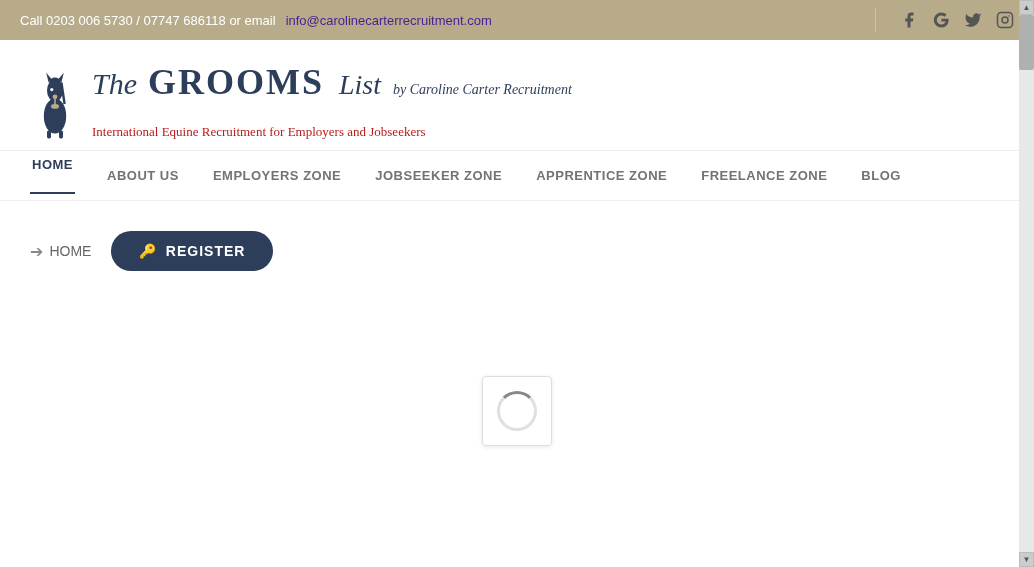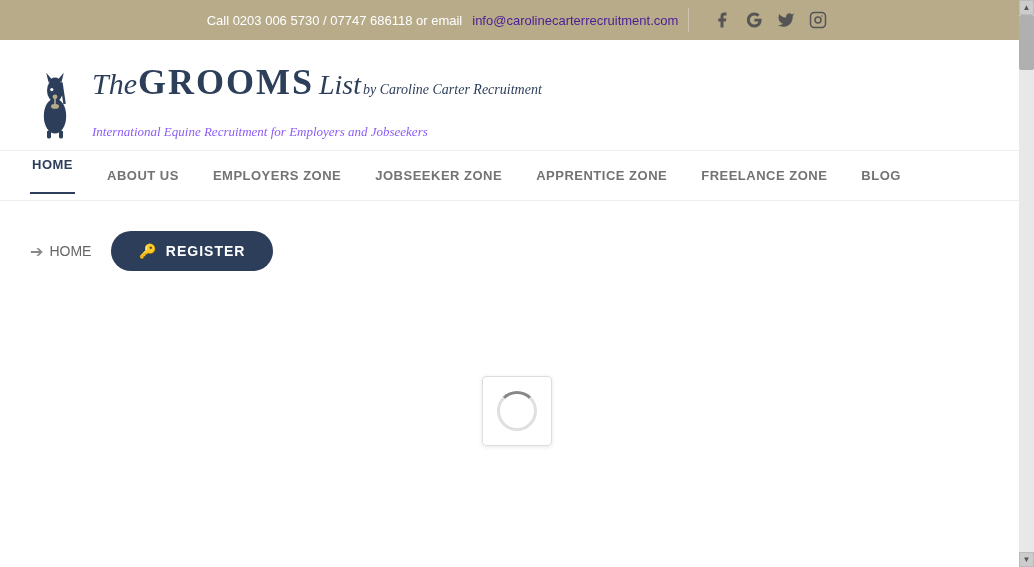--- a/index.html
+++ b/index.html
@@ -7,21 +7,21 @@
 
     
     .top-bar {
       background: #b8ab8a;
       color: #fff;
       font-size: 13px;
       font-family: Arial, sans-serif;
       padding: 8px 20px;
       display: flex;
       align-items: center;
-      justify-content: center;
+      justify-content: space-between;
       height: 40px;
     }
     .top-bar-contact { display: flex; align-items: center; gap: 4px; }
     .top-bar-contact a { color: #fff; text-decoration: none; }
     .social-icons { display: flex; gap: 14px; align-items: center; }
     .social-icon { color: #555; font-size: 16px; cursor: pointer; display: flex; align-items: center; justify-content: center; }
     .social-icon svg { width: 18px; height: 18px; fill: #555; }
 
     
     .scrollbar {
@@ -242,27 +242,27 @@
           <rect x="20" y="88" width="5" height="10" rx="2" fill="#2c3e5a"></rect>
           <rect x="35" y="88" width="5" height="10" rx="2" fill="#2c3e5a"></rect>
 
           <ellipse cx="30" cy="58" rx="5" ry="3" fill="#b8ab8a"></ellipse>
           <line x1="30" y1="58" x2="30" y2="48" stroke="#b8ab8a" stroke-width="2"></line>
           <ellipse cx="30" cy="46" rx="3" ry="3" fill="#b8ab8a"></ellipse>
         </g>
       </svg>
 
       <div class="logo-text">
-        <div style="display:flex; align-items:baseline; gap:1px;">
+        <div style="display:flex; align-items:baseline; gap:11px;">
           <span style="font-family:Georgia,serif; font-style:italic; font-size:30px; color:#2c3e5a; font-weight:normal;">The</span>
           <span style="font-family:Georgia,serif; font-size:36px; font-weight:bold; color:#2c3e5a; letter-spacing:2px; text-transform:uppercase; ">GROOMS</span>
           <span style="font-family:Georgia,serif; font-style:italic; font-size:28px; color:#2c3e5a; margin-left:4px;">List</span>
           <span style="font-family:Georgia,serif; font-style:italic; font-size:14px; color:#2c3e5a; margin-left:1px;">by Caroline Carter Recruitment</span>
         </div>
-        <div style="font-family:Georgia,serif; font-style:italic; font-size:13px; color:#8b5cf6; margin-top:21px;">International Equine Recruitment for Employers and Jobseekers</div>
+        <div style="font-family:Georgia,serif; font-size:13px; color:#b91c1c; margin-top:21px;">International Equine Recruitment for Employers and Jobseekers</div>
       </div>
     </div>
   </div>
 
   <nav class="nav">
     <a class="nav-item active" href="#">HOME</a>
     <a class="nav-item" href="#">ABOUT US</a>
     <a class="nav-item" href="#">EMPLOYERS ZONE</a>
     <a class="nav-item" href="#">JOBSEEKER ZONE</a>
     <a class="nav-item" href="#">APPRENTICE ZONE</a>

